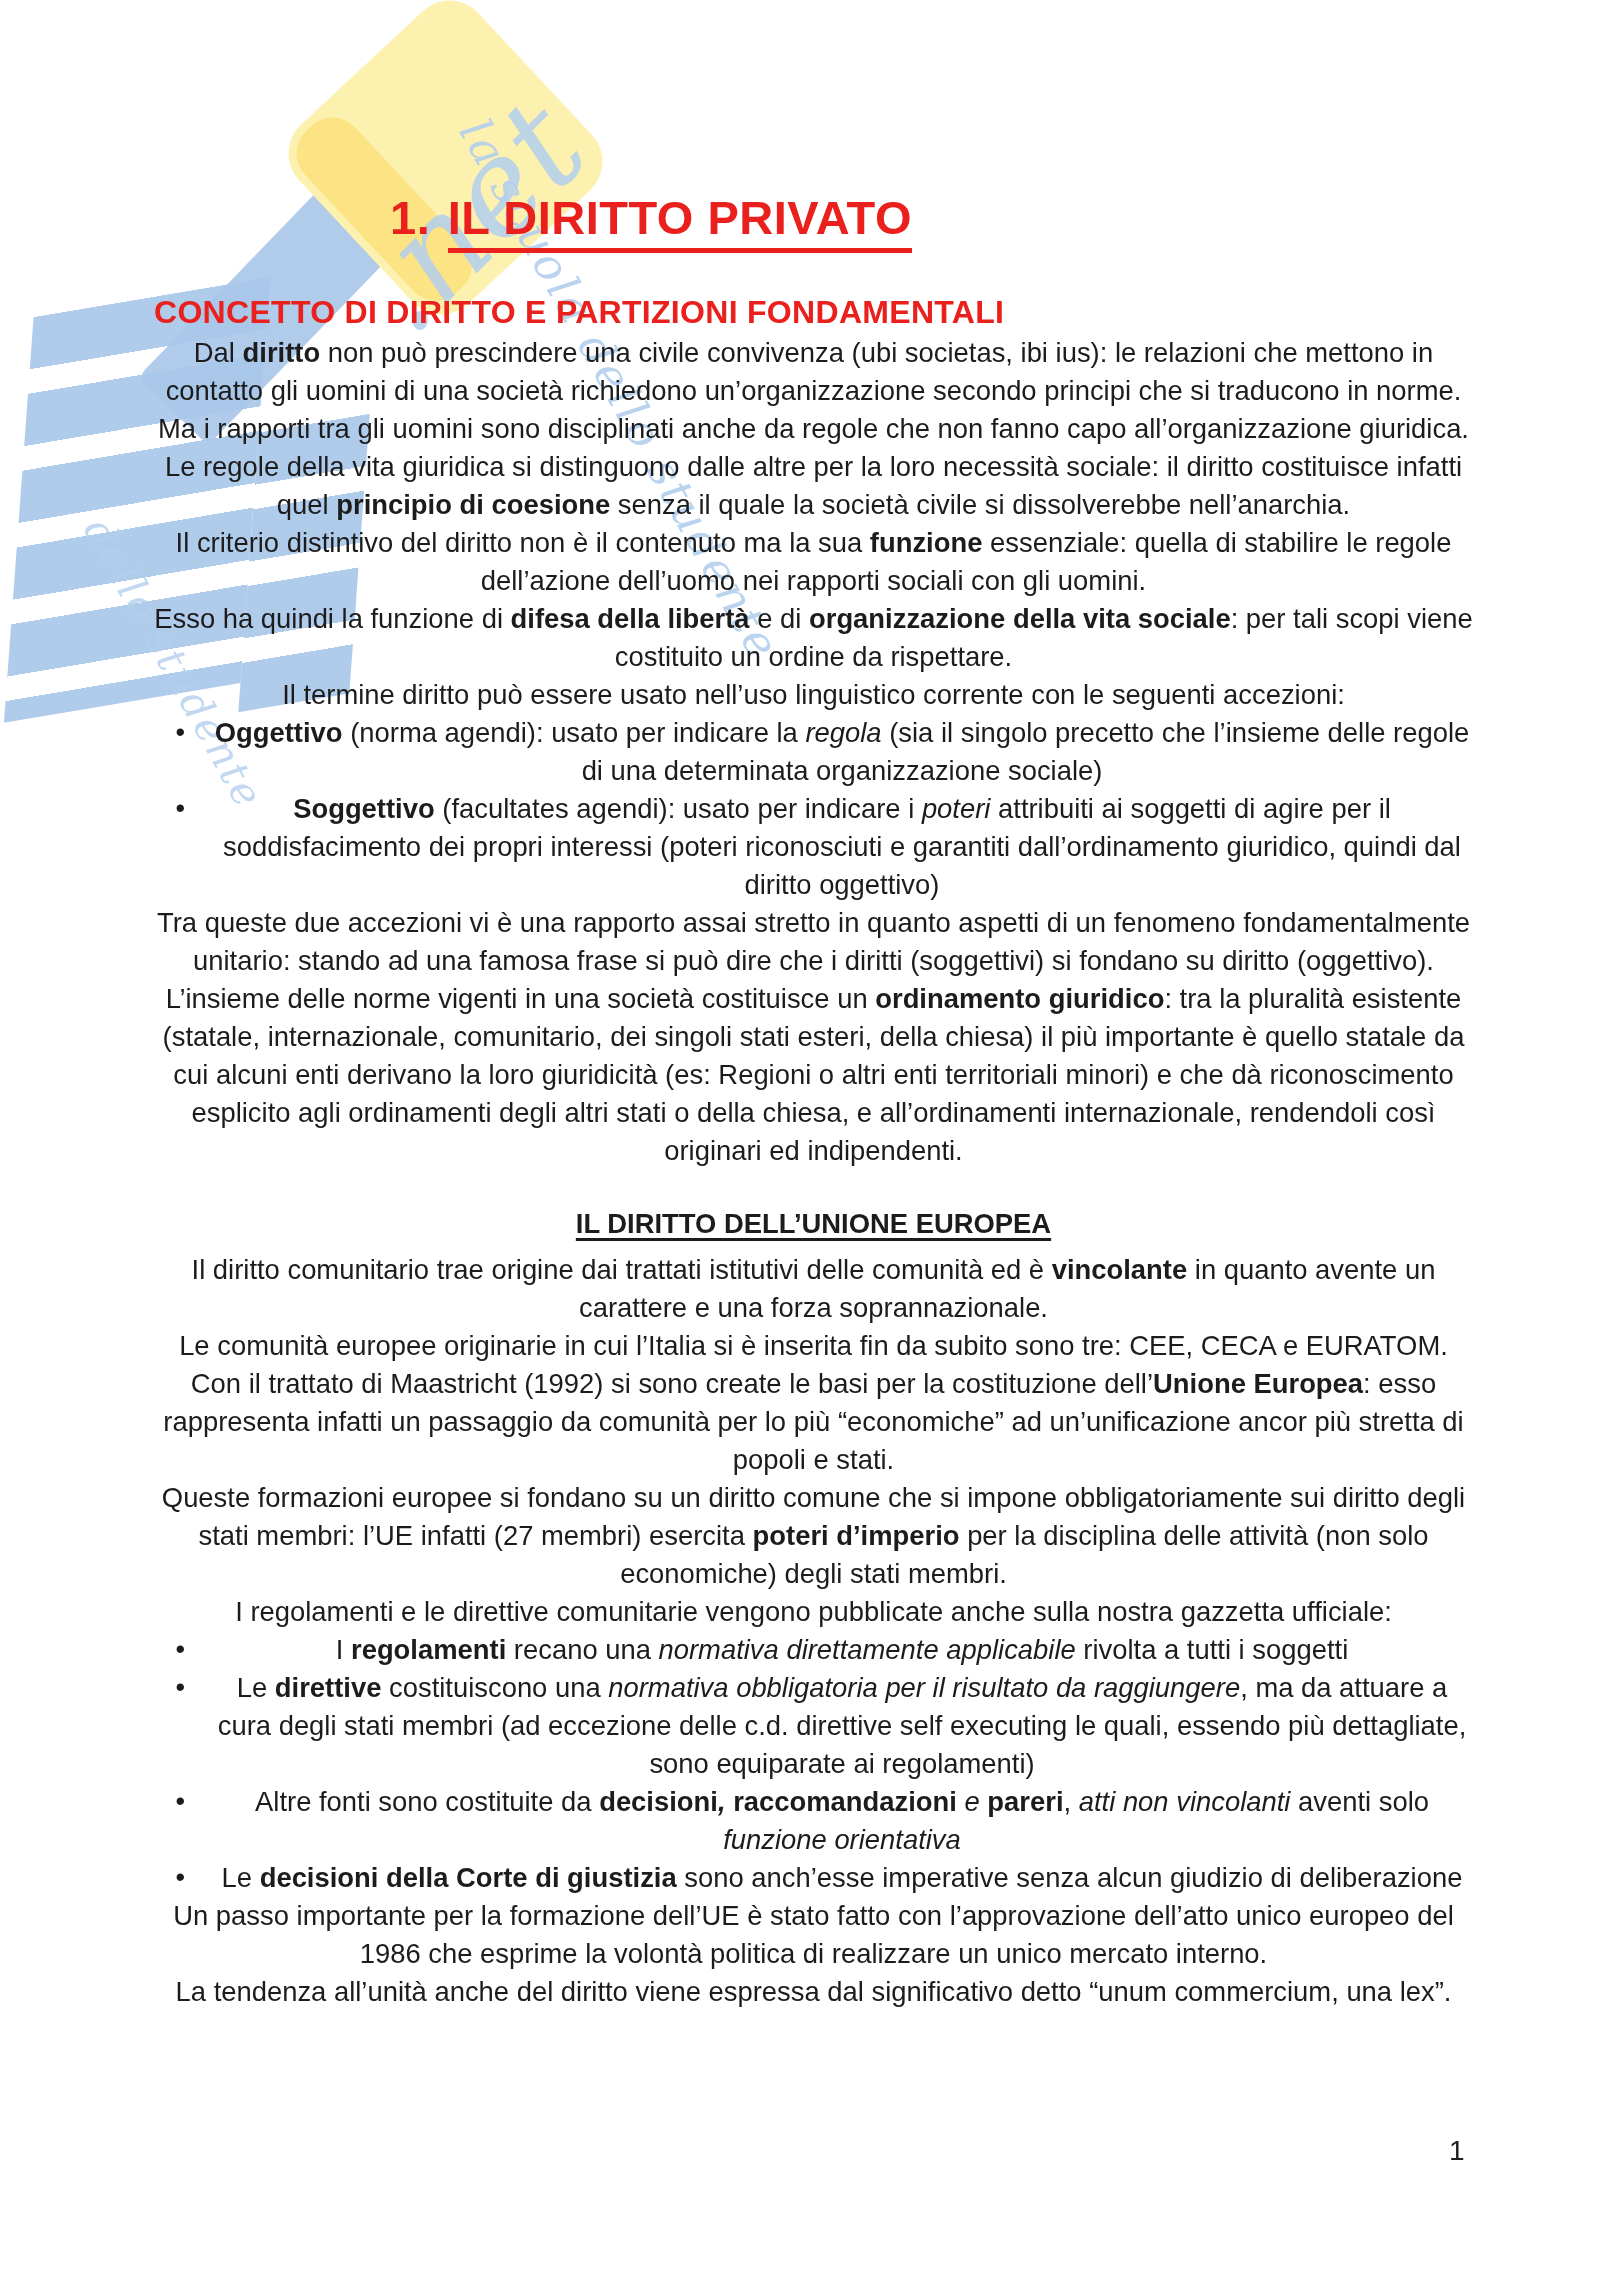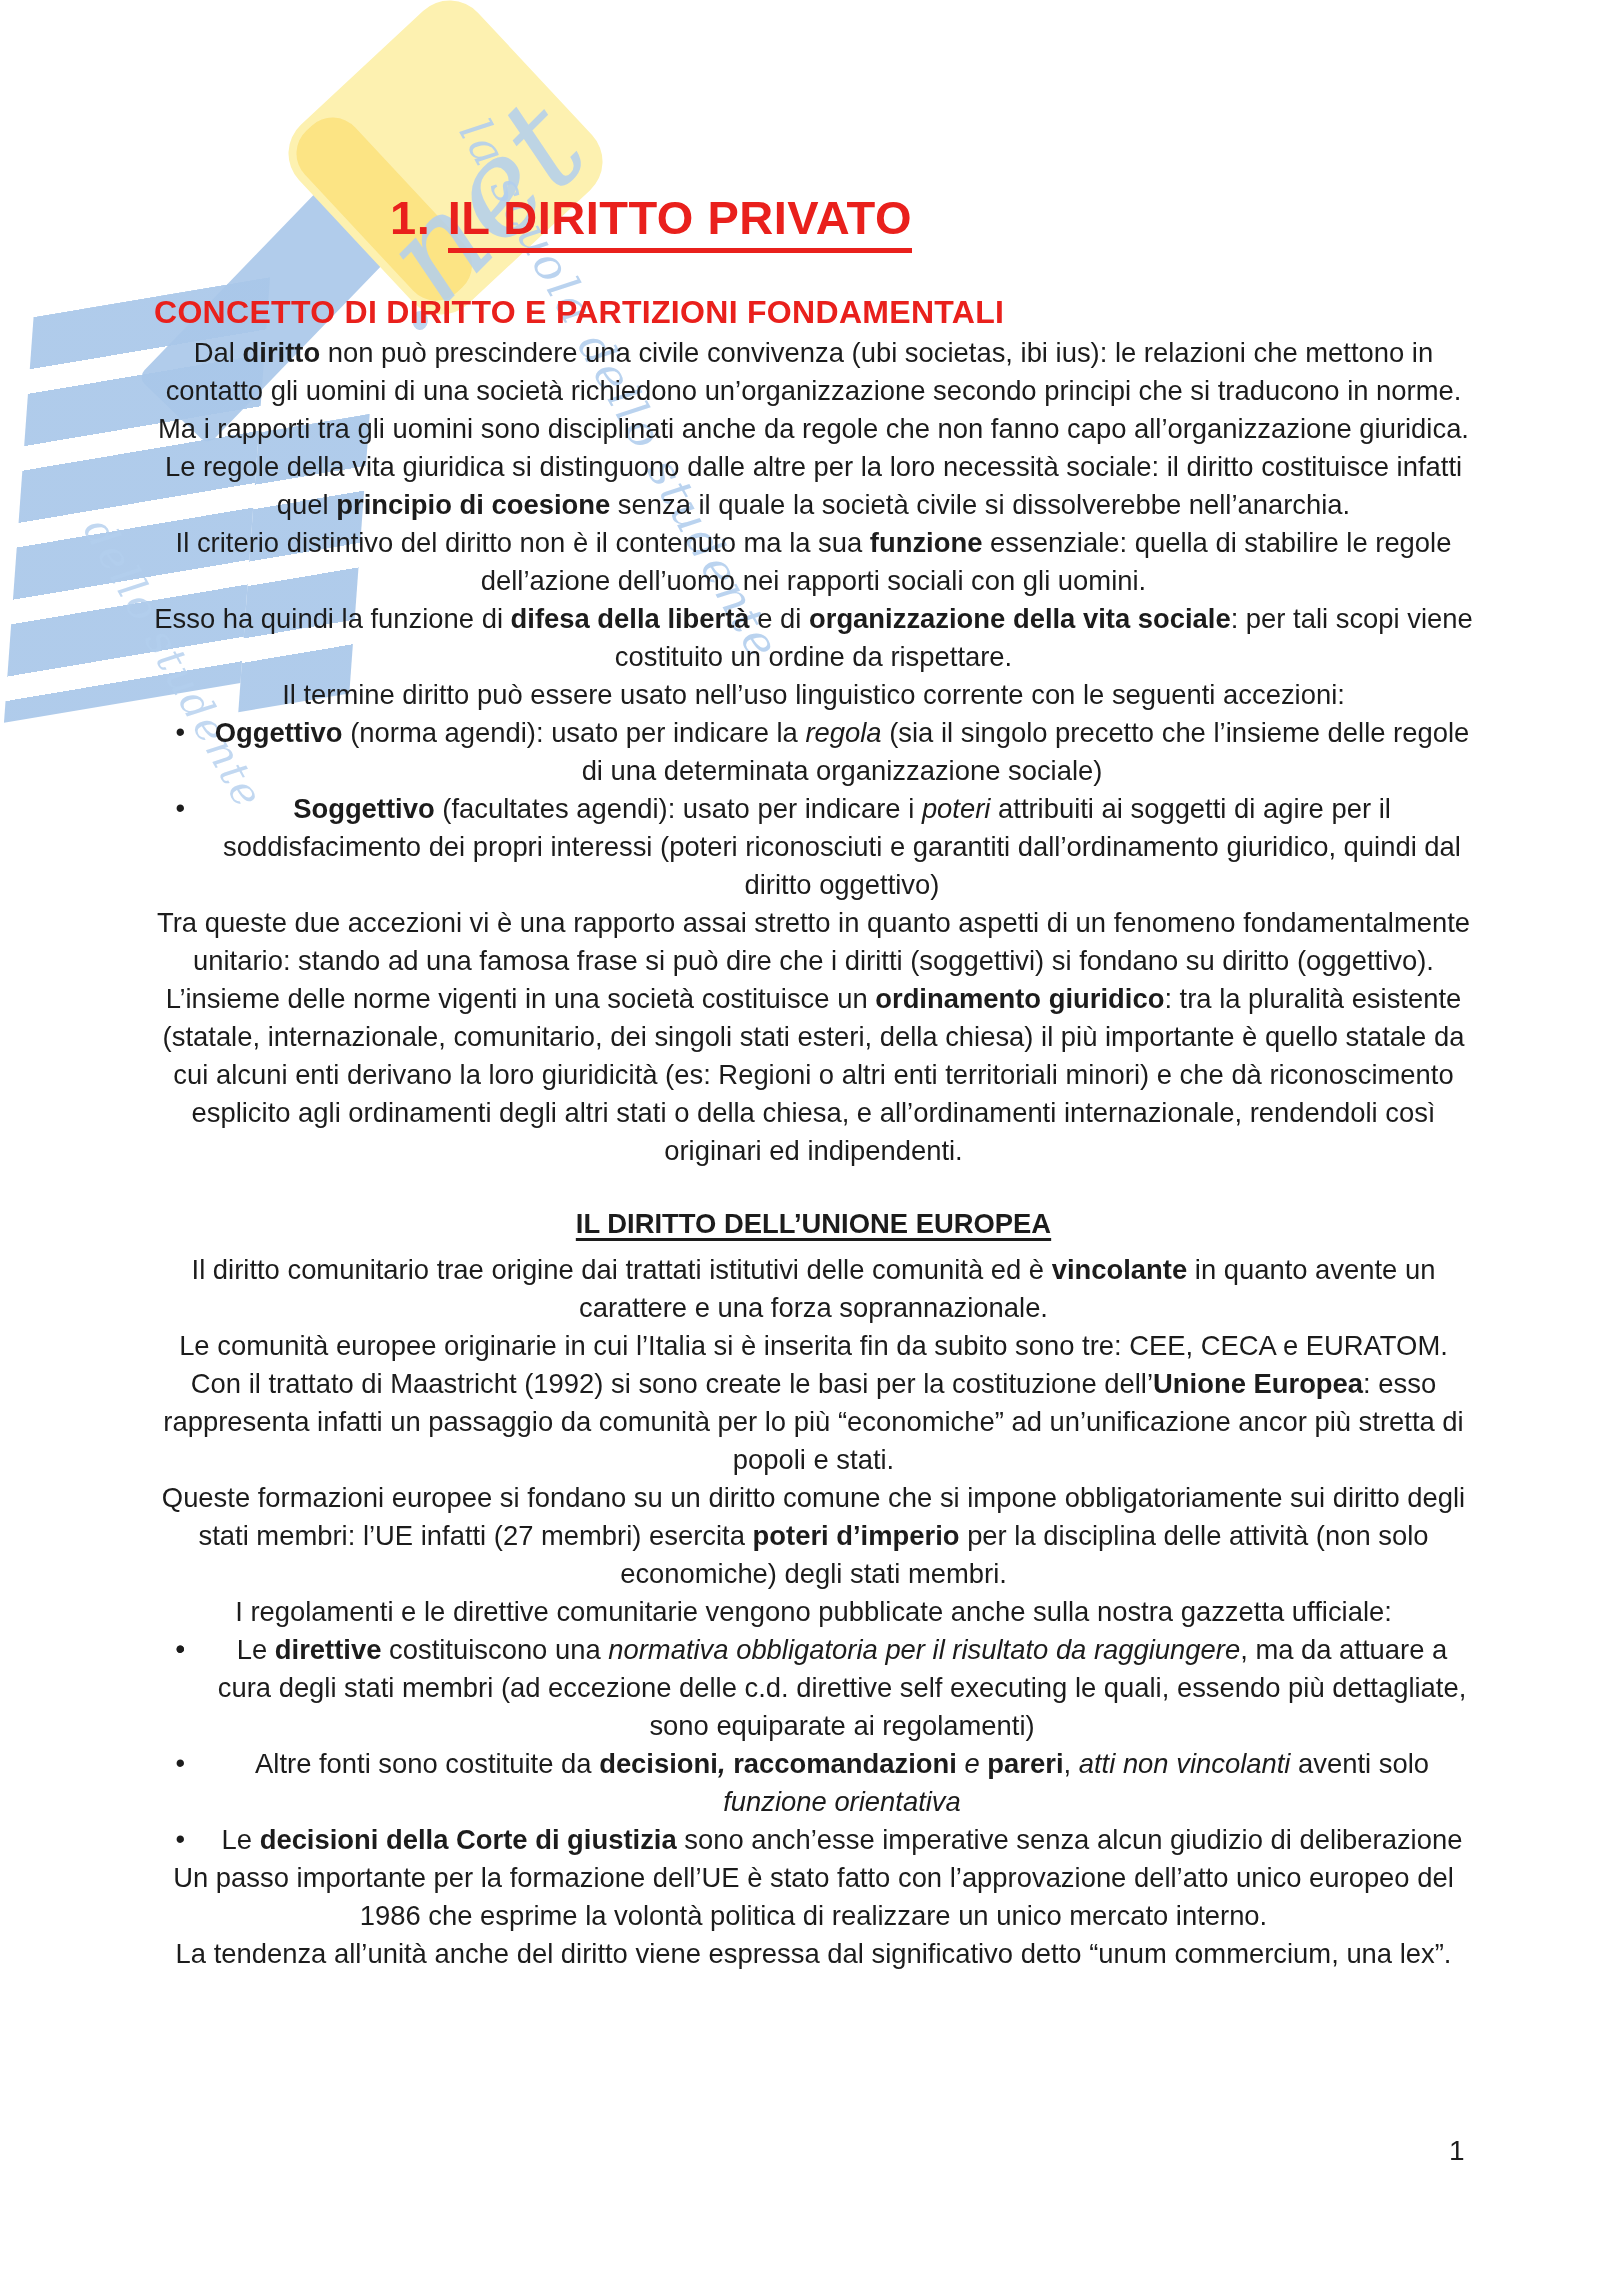--- a/index.html
+++ b/index.html
@@ -112,21 +112,21 @@
       <div class="bullet"><span class="dot">•</span><span><span style="font-weight: bold;">Oggettivo</span><span> (norma agendi): usato per indicare la </span><span style="font-style: italic;">regola</span><span> (sia il singolo precetto che l’insieme delle regole di una determinata organizzazione sociale)</span></span></div>
       <div class="bullet"><span class="dot">•</span><span><span style="font-weight: bold;">Soggettivo</span><span> (facultates agendi): usato per indicare i </span><span style="font-style: italic;">poteri</span><span> attribuiti ai soggetti di agire per il soddisfacimento dei propri interessi (poteri riconosciuti e garantiti dall’ordinamento giuridico, quindi dal diritto oggettivo)</span></span></div>
       <div class="para"><span><span>Tra queste due accezioni vi è una rapporto assai stretto in quanto aspetti di un fenomeno fondamentalmente unitario: stando ad una famosa frase si può dire che i diritti (soggettivi) si fondano su diritto (oggettivo).</span></span></div>
       <div class="para"><span><span>L’insieme delle norme vigenti in una società costituisce un </span><span style="font-weight: bold;">ordinamento giuridico</span><span>: tra la pluralità esistente (statale, internazionale, comunitario, dei singoli stati esteri, della chiesa) il più importante è quello statale da cui alcuni enti derivano la loro giuridicità (es: Regioni o altri enti territoriali minori) e che dà riconoscimento esplicito agli ordinamenti degli altri stati o della chiesa, e all’ordinamenti internazionale, rendendoli così originari ed indipendenti.</span></span></div>
       <div class="h2" style="margin-top: 35px;"><span class="h2t">IL DIRITTO DELL’UNIONE EUROPEA</span></div>
       <div class="para"><span><span>Il diritto comunitario trae origine dai trattati istitutivi delle comunità ed è </span><span style="font-weight: bold;">vincolante</span><span> in quanto avente un carattere e una forza soprannazionale.</span></span></div>
       <div class="para"><span><span>Le comunità europee originarie in cui l’Italia si è inserita fin da subito sono tre: CEE, CECA e EURATOM.</span></span></div>
       <div class="para"><span><span>Con il trattato di Maastricht (1992) si sono create le basi per la costituzione dell’</span><span style="font-weight: bold;">Unione Europea</span><span>: esso rappresenta infatti un passaggio da comunità per lo più “economiche” ad un’unificazione ancor più stretta di popoli e stati.</span></span></div>
       <div class="para"><span><span>Queste formazioni europee si fondano su un diritto comune che si impone obbligatoriamente sui diritto degli stati membri: l’UE infatti (27 membri) esercita </span><span style="font-weight: bold;">poteri d’imperio</span><span> per la disciplina delle attività (non solo economiche) degli stati membri.</span></span></div>
       <div class="para"><span><span>I regolamenti e le direttive comunitarie vengono pubblicate anche sulla nostra gazzetta ufficiale:</span></span></div>
-      <div class="bullet"><span class="dot">•</span></div>
+      <div class="bullet"><span class="dot">•</span><span><span>I </span><span style="font-weight: bold;">regolamenti</span><span> recano una </span><span style="font-style: italic;">normativa direttamente applicabile</span><span> rivolta a tutti i soggetti</span></span></div>
       <div class="bullet"><span class="dot">•</span><span><span>Le </span><span style="font-weight: bold;">direttive</span><span> costituiscono una </span><span style="font-style: italic;">normativa obbligatoria per il risultato da raggiungere</span><span>, ma da attuare a cura degli stati membri (ad eccezione delle c.d. direttive self executing le quali, essendo più dettagliate, sono equiparate ai regolamenti)</span></span></div>
       <div class="bullet"><span class="dot">•</span><span><span>Altre fonti sono costituite da </span><span style="font-weight: bold;">decisioni</span><span style="font-weight: bold; font-style: italic;">, </span><span style="font-weight: bold;">raccomandazioni</span><span style="font-style: italic;"> e </span><span style="font-weight: bold;">pareri</span><span>, </span><span style="font-style: italic;">atti non vincolanti</span><span> aventi solo </span><span style="font-style: italic;">funzione orientativa</span></span></div>
       <div class="bullet"><span class="dot">•</span><span><span>Le </span><span style="font-weight: bold;">decisioni della Corte di giustizia</span><span> sono anch’esse imperative senza alcun giudizio di deliberazione</span></span></div>
       <div class="para"><span><span>Un passo importante per la formazione dell’UE è stato fatto con l’approvazione dell’atto unico europeo del 1986 che esprime la volontà politica di realizzare un unico mercato interno.</span></span></div>
       <div class="para"><span><span>La tendenza all’unità anche del diritto viene espressa dal significativo detto “unum commercium, una lex”.</span></span></div>
     </div>
 
   <div class="page-number">1</div>
 
 </div>

